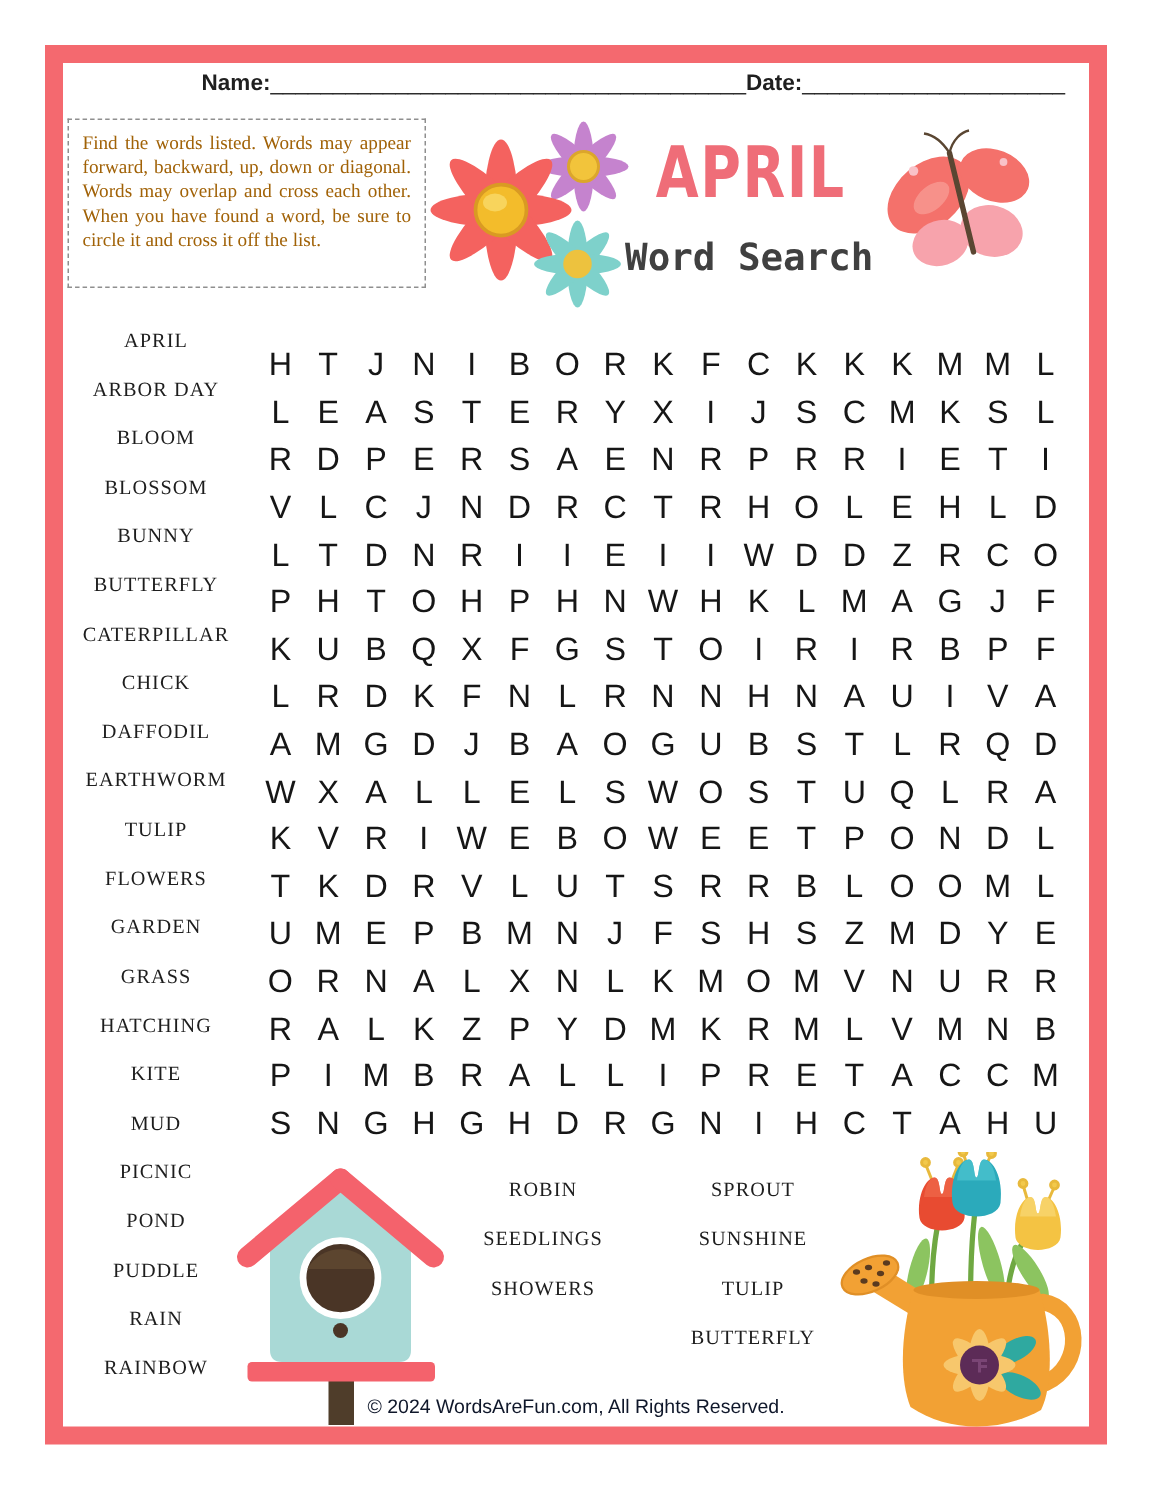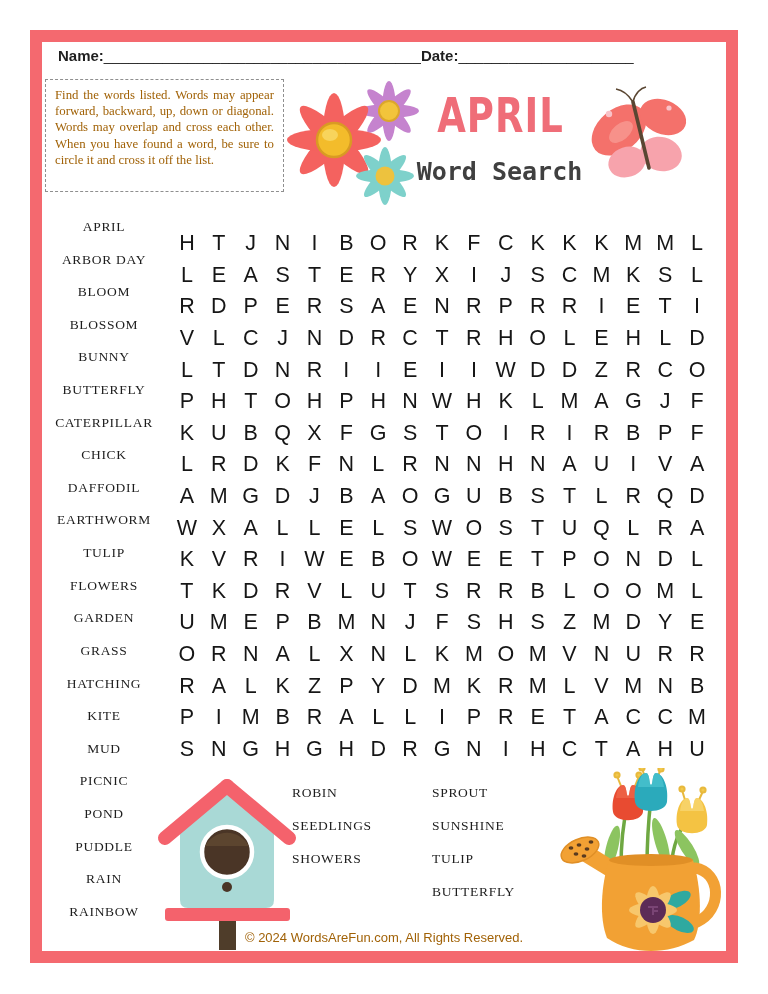--- a/index.html
+++ b/index.html
@@ -3,21 +3,21 @@
 <meta charset="utf-8">
 <style>
   html,body { margin:0; padding:0; background:#ffffff; }
   .page { position:relative; width:768px; height:994px; background:#ffffff; overflow:hidden;
           font-family:"Liberation Sans", sans-serif; }
 
   .frame { position:absolute; left:30px; top:30px; width:708px; height:933px;
            border:12px solid #F4696F; box-sizing:border-box; }
 
   .name-date { position:absolute; top:47px; left:58px; width:652px; display:flex;
-               justify-content:flex-start; font-size:15px; color:#1f1f1f; }
+               justify-content:flex-end; font-size:15px; color:#1f1f1f; }
   .nd-label { font-weight:600; }
   .nd-line  { font-weight:400; letter-spacing:0; }
 
   .instructions { position:absolute; left:45px; top:79px; width:239px; height:113px;
                   border:1.5px dashed #8f8f8f; box-sizing:border-box; padding:7px 9px 6px 9px;
                   font-family:"Liberation Serif", serif; font-size:12.8px; line-height:16.2px;
                   text-align:justify; color:#a16207; }
 
   .title-april { position:absolute; left:428px; top:88px; width:145px; text-align:center;
                  font-family:"DejaVu Sans", sans-serif; font-weight:800; font-size:37px;
@@ -33,33 +33,33 @@
                     font-size:13.5px; letter-spacing:0.7px; color:#1d1d1d; white-space:nowrap; }
 
   .letter-grid { position:absolute; left:171px; top:228px; width:542px; height:537px;
                  display:grid; grid-template-columns:repeat(17,1fr);
                  grid-template-rows:repeat(17,1fr); }
   .cell { display:flex; align-items:center; justify-content:center;
           font-family:"Liberation Sans", sans-serif; font-size:21.5px; color:#161616; }
 
   .bottom-col { position:absolute; top:776px; width:140px;
                 font-family:"Liberation Serif", serif; font-size:13.5px; letter-spacing:0.7px;
-                color:#1d1d1d; text-align:left; }
+                color:#1d1d1d; text-align:center; }
   .bottom-col .word { line-height:33px; height:33px; }
   .bottom-col-1 { left:292px; }
   .bottom-col-2 { left:432px; }
 
   .deco { position:absolute; }
   .flowers-svg   { left:286px; top:76px;  }
   .butterfly-svg { left:583px; top:84px;  }
   .birdhouse-svg { left:155px; top:772px; }
   .can-svg       { left:555px; top:768px; }
 
   .footer { position:absolute; left:0; top:930px; width:768px; text-align:center;
-            font-size:13px; color:#a16207; }
+            font-size:13px; color:#0f172a; }
 </style>
 </head>
 <body>
 
 <div class="page">
 
   <div class="frame"></div>
 
   <div class="name-date">
     <span><span class="nd-label">Name:</span><span class="nd-line">______________________________________</span></span>

